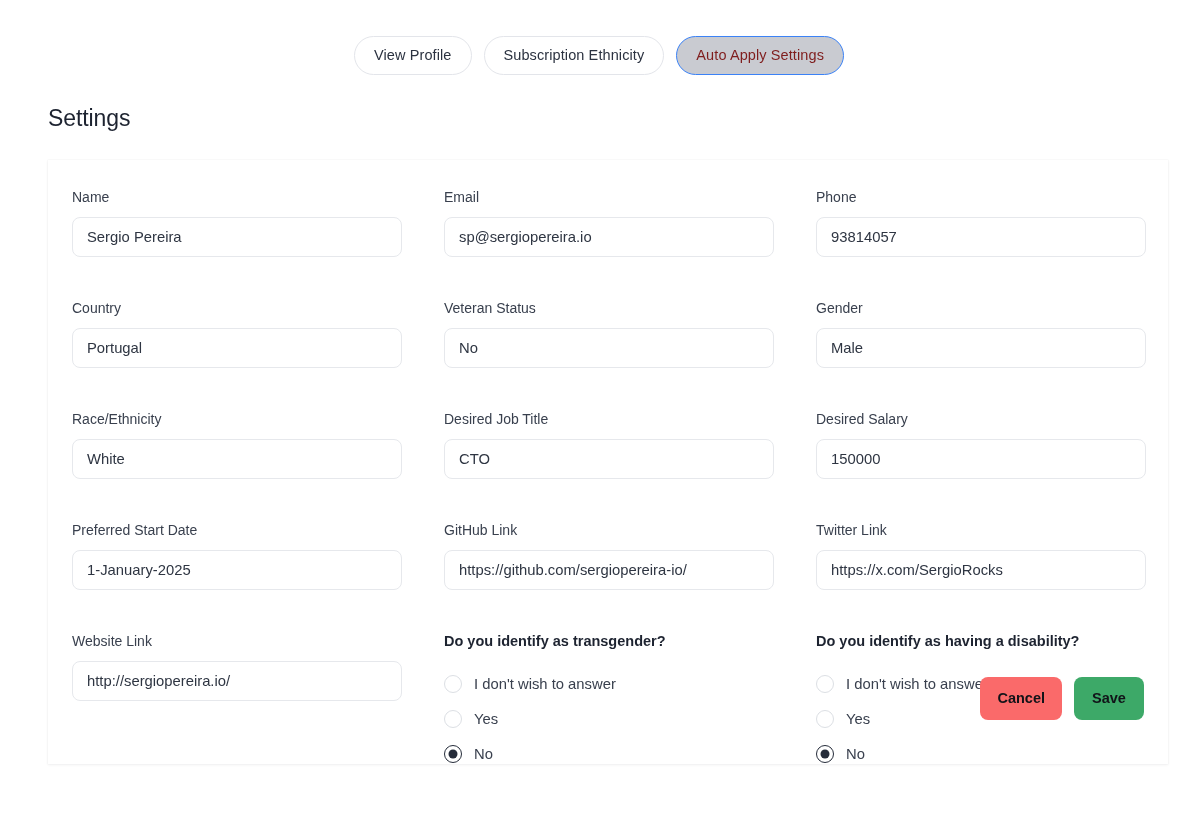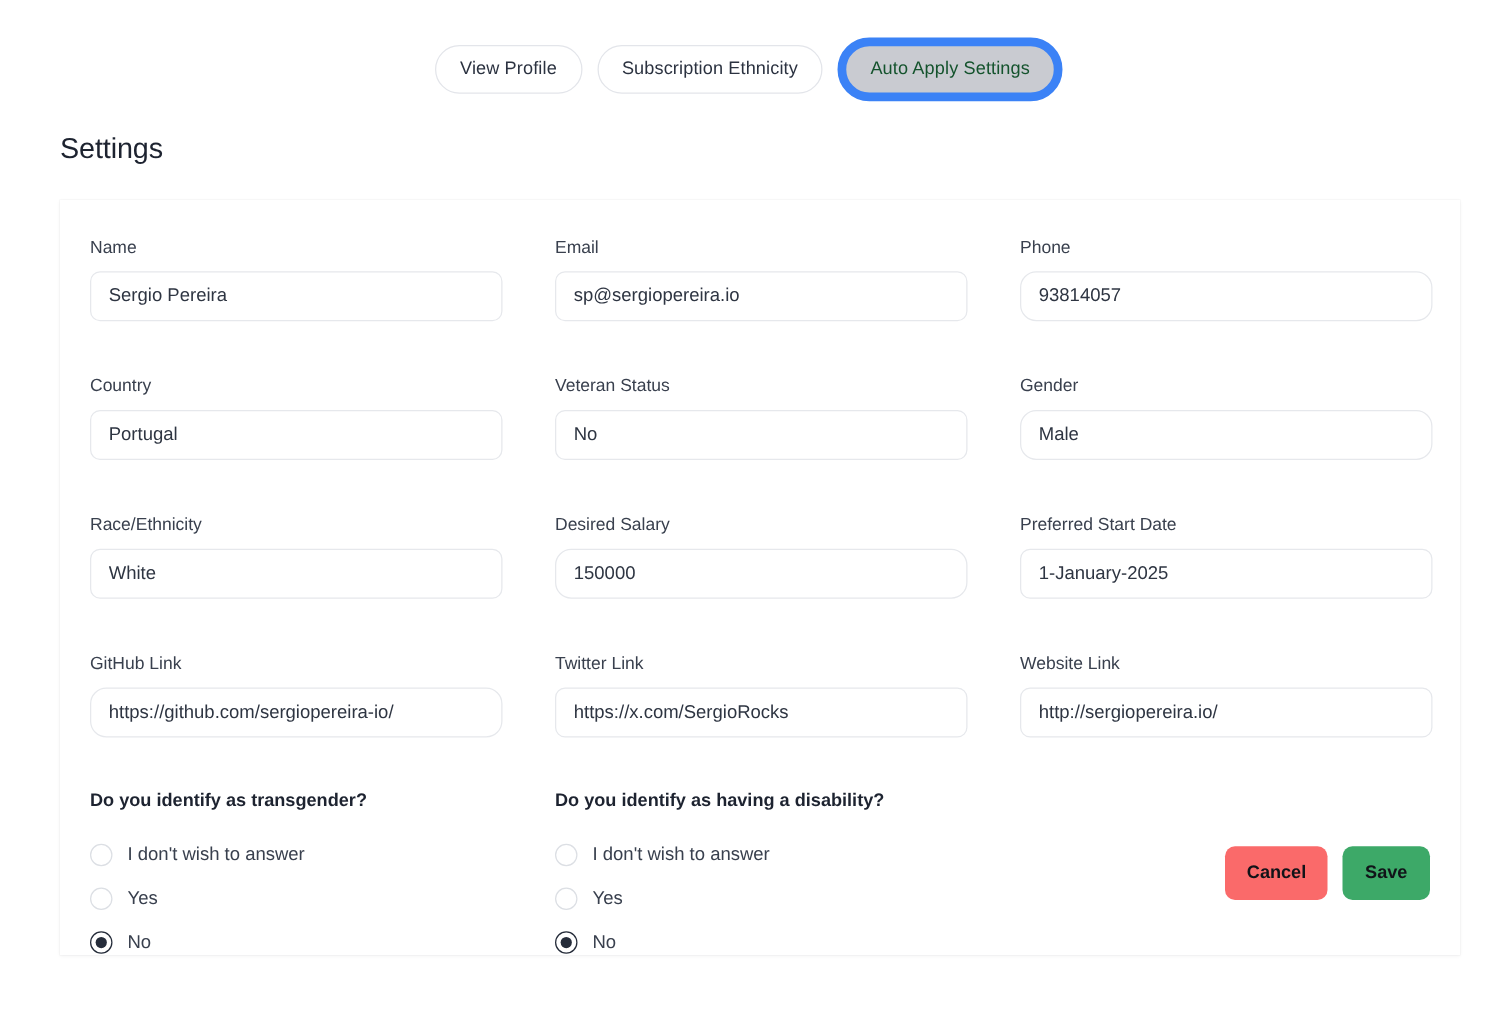--- a/index.html
+++ b/index.html
@@ -37,22 +37,22 @@
     user-select: none;
     white-space: nowrap;
   }
   .tab.inactive {
     background: #ffffff;
     border: 1px solid #e3e5ea;
     color: #2b3240;
   }
   .tab.active {
     background: #c9cbd1;
-    border: 7px solid #3b82f6;
-    color: #14532d;
+    border: 1px solid #3b82f6;
+    color: #7f1d1d;
   }
 
   
   .page-title {
     margin: 27px 18px 0 48px;
     font-size: 23px;
     font-weight: normal;
     color: #1d2330;
     letter-spacing: -0.1px;
   }
@@ -93,21 +93,21 @@
     border: 1px solid #e6e8ec;
     border-radius: 8px;
     background: #ffffff;
     font-family: "Liberation Sans", sans-serif;
     font-size: 14.8px;
     color: #2e3542;
     padding: 0 12px 0 14px;
     line-height: 38px;
     outline: none;
   }
-  .col3 .field-input { width: 330px; border-radius: 13px; }
+  .col3 .field-input { width: 330px; }
 
   
   .radio-title {
     font-size: 14.5px;
     font-weight: bold;
     color: #1d2330;
     line-height: 1;
     margin-bottom: 18px;
     display: block;
   }
@@ -216,20 +216,24 @@
       </div>
       <div class="cell col3">
         <label class="field-label">Gender</label>
         <input class="field-input" type="text" value="Male" style="">
       </div>
 
       <div class="cell">
         <label class="field-label">Race/Ethnicity</label>
         <input class="field-input" type="text" value="White" style="">
       </div>
+      <div class="cell">
+        <label class="field-label">Desired Job Title</label>
+        <input class="field-input" type="text" value="CTO" style="">
+      </div>
       <div class="cell col3">
         <label class="field-label">Desired Salary</label>
         <input class="field-input" type="text" value="150000" style="">
       </div>
 
       <div class="cell">
         <label class="field-label">Preferred Start Date</label>
         <input class="field-input" type="text" value="1-January-2025" style="">
       </div>
       <div class="cell col3">

